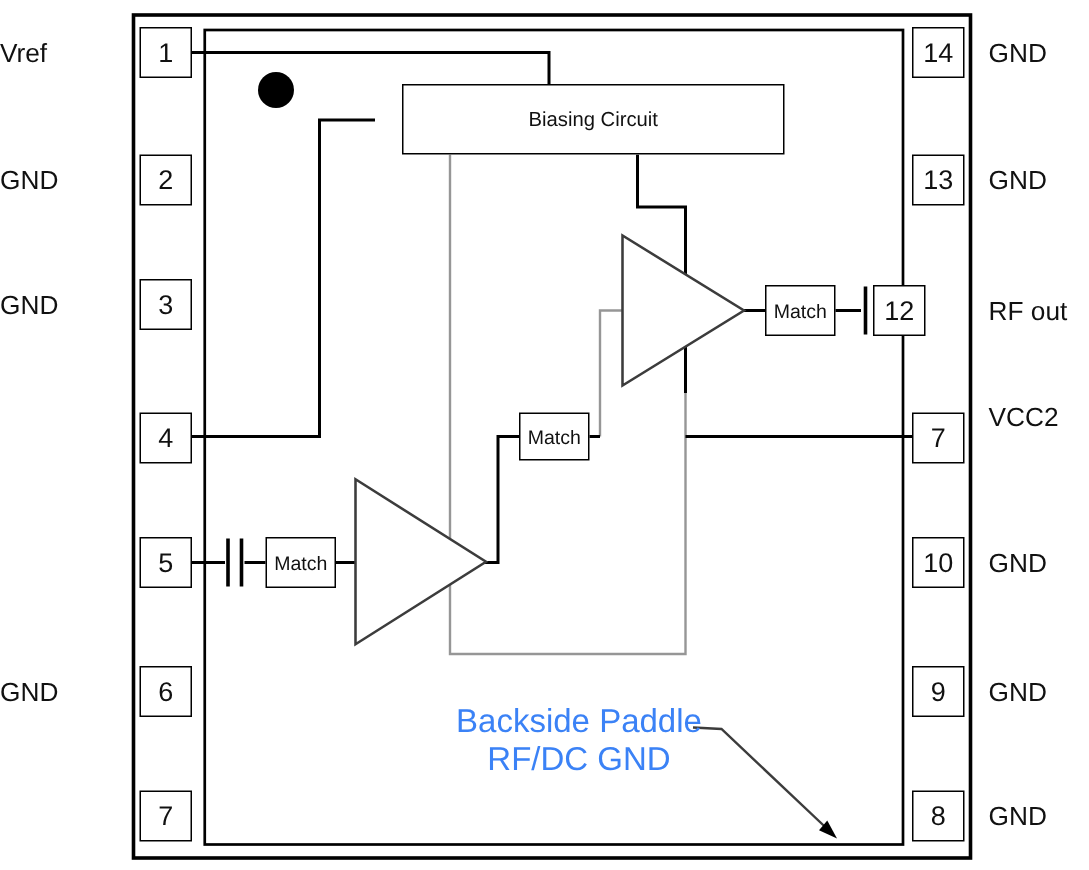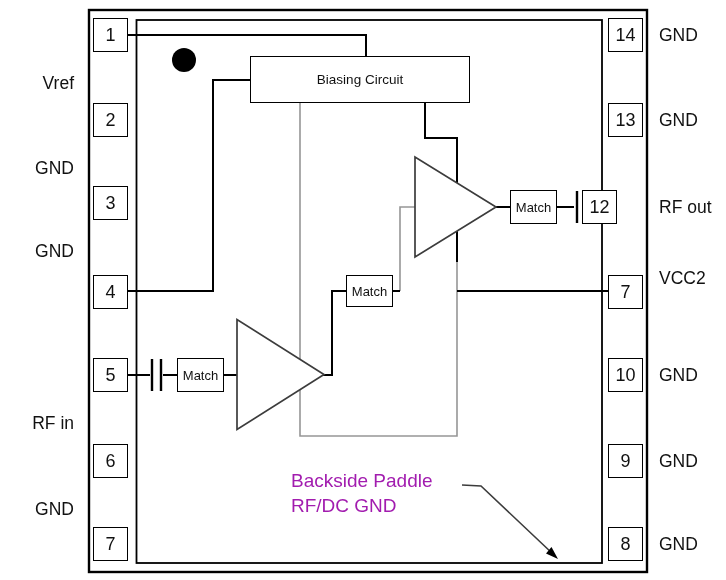--- a/index.html
+++ b/index.html
@@ -34,45 +34,45 @@
     color: #111;
   }
   .pin-label {
     position: absolute;
     height: 24px;
     line-height: 24px;
     font-size: 17.5px;
     color: #111;
     white-space: nowrap;
   }
-  .pin-label.left-col  { left: 0;  width: 74px; text-align: right; margin-top: 48px; }
+  .pin-label.left-col  { left: 0;  width: 74px; text-align: left; }
   .pin-label.right-col { left: 659px; width: 67px; text-align: left; }
   .block {
     position: absolute;
     border: 1.8px solid #000;
     background: #fff;
     box-sizing: border-box;
     display: flex;
     align-items: center;
     justify-content: center;
     color: #111;
   }
-  .block.biasing { left: 250px; top: 56px; width: 220px; height: 47px; font-size: 13.5px; }
+  .block.biasing { left: 268px; top: 56px; width: 255px; height: 47px; font-size: 13.5px; }
   .block.match1  { left: 177px; top: 358px; width: 47px; height: 34px; font-size: 13px; }
   .block.match2  { left: 346px; top: 275px; width: 47px; height: 32px; font-size: 13px; }
   .block.match3  { left: 510px; top: 190px; width: 47px; height: 34px; font-size: 13px; }
   .annotation {
     position: absolute;
     left: 291px;
     top: 469px;
     width: 190px;
-    text-align: left;
-    font-size: 19px;
+    text-align: center;
+    font-size: 22px;
     line-height: 24.5px;
-    color: #a21caf;
+    color: #3b82f6;
   }
   .wire      { stroke: #000;     stroke-width: 2;   fill: none; }
   .wire-gray { stroke: #969696;  stroke-width: 1.6; fill: none; }
   .wire-thin { stroke: #3c3c3c;  stroke-width: 1.6; fill: none; }
   .frame     { stroke: #000;     stroke-width: 2.4; fill: none; }
   .frame-inner { stroke: #000;   stroke-width: 1.8; fill: none; }
   .amp       { stroke: #3c3c3c;  stroke-width: 1.7; fill: #fff; }
   .cap       { stroke: #000;     stroke-width: 2.4; fill: none; }
 </style>
 </head>
@@ -131,21 +131,20 @@
   <div class="pin-box" style="left:608px; top:103px">13</div>
   <div class="pin-box" style="left:582px; top:190px">12</div>
   <div class="pin-box" style="left:608px; top:275px">7</div>
   <div class="pin-box" style="left:608px; top:358px">10</div>
   <div class="pin-box" style="left:608px; top:444px">9</div>
   <div class="pin-box" style="left:608px; top:527px">8</div>
 
   <div class="pin-label left-col" style="top:23px">Vref</div>
   <div class="pin-label left-col" style="top:108px">GND</div>
   <div class="pin-label left-col" style="top:191px">GND</div>
-  <div class="pin-label left-col" style="top:363px">RF in</div>
   <div class="pin-label left-col" style="top:449px">GND</div>
 
   <div class="pin-label right-col" style="top:23px">GND</div>
   <div class="pin-label right-col" style="top:108px">GND</div>
   <div class="pin-label right-col" style="top:195px">RF out</div>
   <div class="pin-label right-col" style="top:266px">VCC2</div>
   <div class="pin-label right-col" style="top:363px">GND</div>
   <div class="pin-label right-col" style="top:449px">GND</div>
   <div class="pin-label right-col" style="top:532px">GND</div>
 

